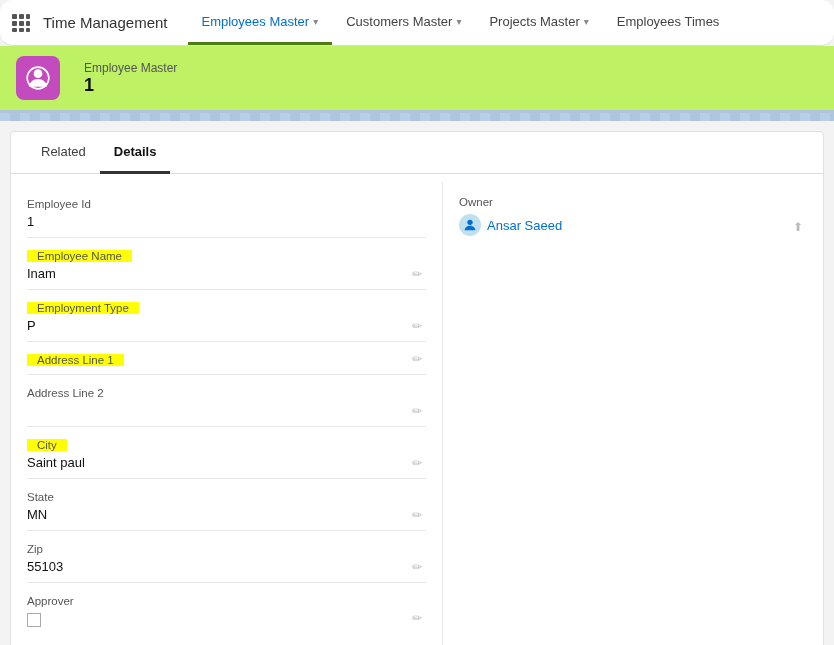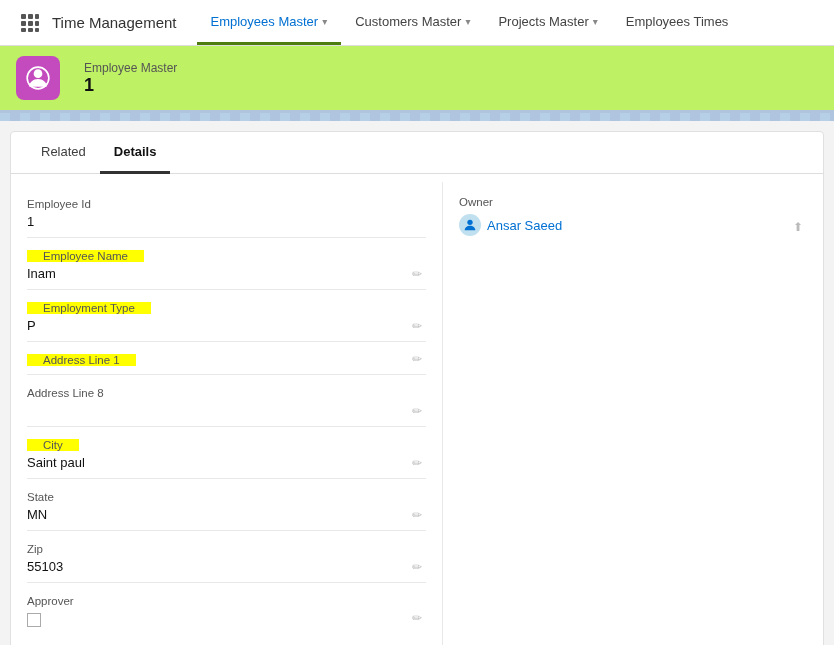--- a/index.html
+++ b/index.html
@@ -5,21 +5,22 @@
     * { box-sizing: border-box; margin: 0; padding: 0; }
     body { font-family: 'Segoe UI', Arial, sans-serif; font-size: 13px; color: #333; background: #f3f3f3; }
 
     
     .top-nav {
       background: #fff;
       border-bottom: 1px solid #ddd;
       display: flex;
       align-items: center;
       height: 46px;
-      padding: 0 16px;
+      padding: 0 7px;
+      border-radius: 13px;
     }
     .nav-grid-icon {
       width: 28px; height: 28px;
       display: flex; align-items: center; justify-content: center;
       margin-right: 8px;
       cursor: pointer;
     }
     .nav-grid-icon svg { width: 20px; height: 20px; }
     .nav-app-name {
       font-size: 15px;
@@ -138,21 +139,21 @@
     .field-group:last-child { border-bottom: none; }
 
     .field-label {
       font-size: 11.5px;
       color: #555;
       margin-bottom: 2px;
       display: inline-block;
     }
     .field-label.highlight {
       background: #ffff00;
-      padding: 0 16px;
+      padding: 0 10px;
     }
     .field-value {
       font-size: 13px;
       color: #111;
       padding: 2px 0;
     }
     .field-edit-icon {
       position: absolute;
       right: 4px;
       bottom: 8px;
@@ -283,21 +284,21 @@
         <div class="field-value">P</div>
         <span class="field-edit-icon">✏</span>
       </div>
 
       <div class="field-group">
         <div class="field-label highlight">Address Line 1</div>
         <span class="field-edit-icon">✏</span>
       </div>
 
       <div class="field-group">
-        <div class="field-label">Address Line 8</div>
+        <div class="field-label">Address Line 2</div>
         <div class="field-value">&nbsp;</div>
         <span class="field-edit-icon">✏</span>
       </div>
 
       <div class="field-group">
         <div class="field-label highlight">City</div>
         <div class="field-value">Saint paul</div>
         <span class="field-edit-icon">✏</span>
       </div>
 

